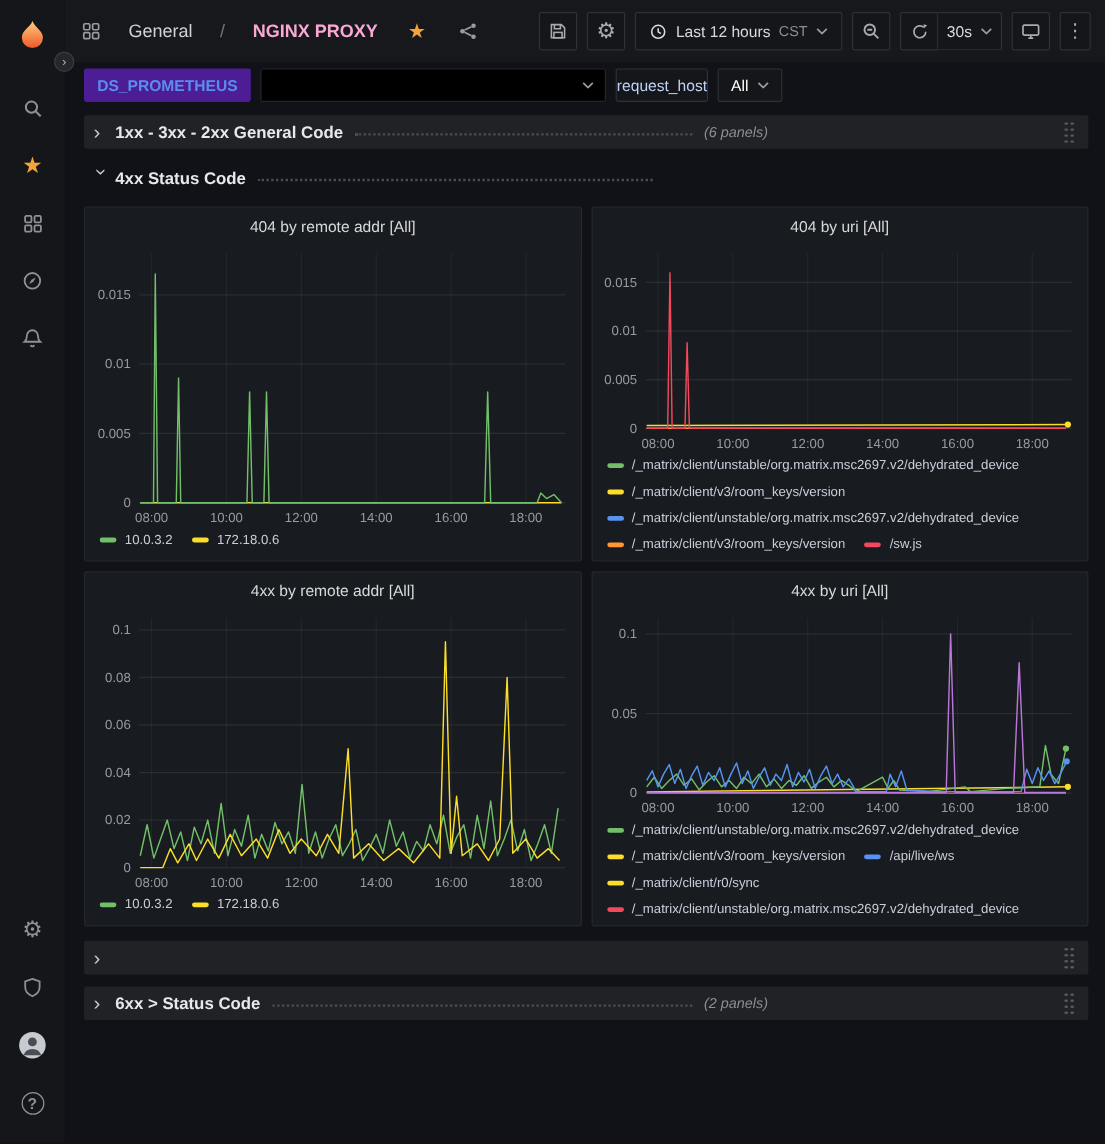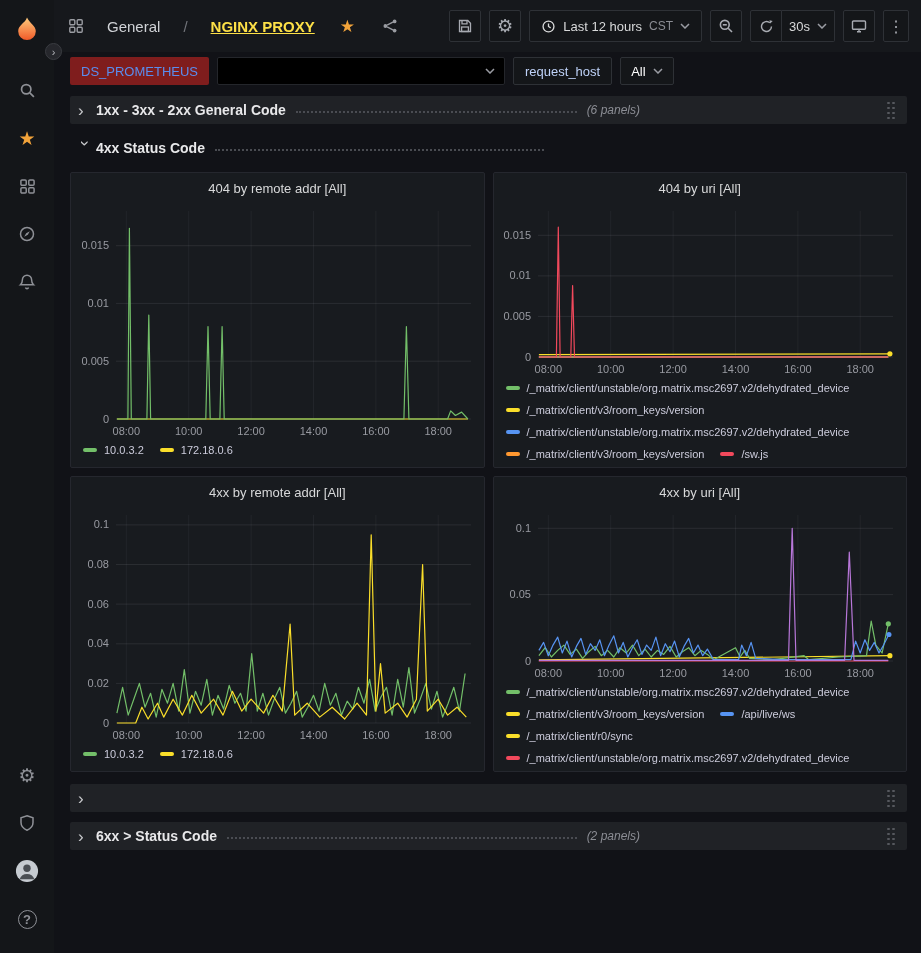--- a/index.html
+++ b/index.html
@@ -39,44 +39,44 @@
   .main { flex: 1; display: flex; flex-direction: column; min-width: 0; }
 
   .topbar {
     height: 52px; background: #16181c; display: flex; align-items: center;
     justify-content: space-between; padding: 0 12px 0 14px; flex: none;
   }
   .crumbs { display: flex; align-items: center; gap: 23px; font-size: 15px; }
   .crumbs .icon { color: #9a9ca2; display: flex; }
   .crumb-section { color: #d0d2d6; cursor: pointer; }
   .crumb-sep { color: #73757b; }
-  .crumb-title { color: #fde047; font-weight: 700; cursor: pointer; text-decoration: underline; }
+  .crumb-title { color: #f9a8d4; font-weight: 700; cursor: pointer; }
   .star-btn { background: none; border: none; color: #f2a33a; font-size: 17px; cursor: pointer; padding: 0 2px; }
   .share-btn { background: none; border: none; color: #9a9ca2; cursor: pointer; padding: 0 2px; display: flex; }
 
   .actions { display: flex; align-items: center; gap: 8px; }
   .tb-btn {
     height: 32px; min-width: 32px; display: inline-flex; align-items: center; justify-content: center;
     background: #141619; border: 1px solid #2e3136; border-radius: 2px; color: #a8abb2;
     gap: 7px; padding: 0 7px; font-size: 13px; cursor: pointer; font-family: inherit;
   }
   .time-btn { padding: 0 11px; color: #d8d9da; }
   .time-btn .tz { color: #8b8d94; font-size: 12px; }
   .refresh-group { display: flex; }
   .refresh-group .tb-btn:first-child { border-radius: 2px 0 0 2px; }
   .refresh-group .interval { border-left: none; border-radius: 0 2px 2px 0; color: #d8d9da; }
   .kebab { font-size: 16px; min-width: 26px; padding: 0 4px; }
   .glyph-gear { font-size: 18px; line-height: 1; }
 
   
   .submenu { display: flex; align-items: center; gap: 8px; height: 38px; padding: 2px 14px 2px 16px; flex: none; }
   .chip { height: 28px; display: inline-flex; align-items: center; border-radius: 2px; font-size: 13px; }
-  .ds-label { background: #7f1d1d; color: #5a8dee; padding: 0 11px; font-weight: 400; cursor: pointer; }
+  .ds-label { background: #4c1d95; color: #5a8dee; padding: 0 11px; font-weight: 700; cursor: pointer; }
   .ds-value { width: 288px; background: #000; border: 1px solid #24262b; justify-content: flex-end; padding: 0 9px; cursor: pointer; }
-  .var-label { border: 1px solid #2e3136; background: #141619; color: #bfd2f8; padding: 0 11px; }
+  .var-label { border: 1px solid #2e3136; background: #141619; color: #bfd2f8; padding: 0 0; }
   .var-value { border: 1px solid #2e3136; background: #141619; color: #ffffff; padding: 0 10px; gap: 7px; cursor: pointer; }
   .chev-svg { display: block; }
 
   
   .dashboard { padding: 6px 14px 0 16px; flex: 1; overflow: hidden; }
   .row-head {
     display: flex; align-items: center; height: 28px; margin-bottom: 10px;
     padding: 0 10px 0 8px; border-radius: 2px; cursor: pointer;
   }
   .row-head.collapsed { background: #202226; }

